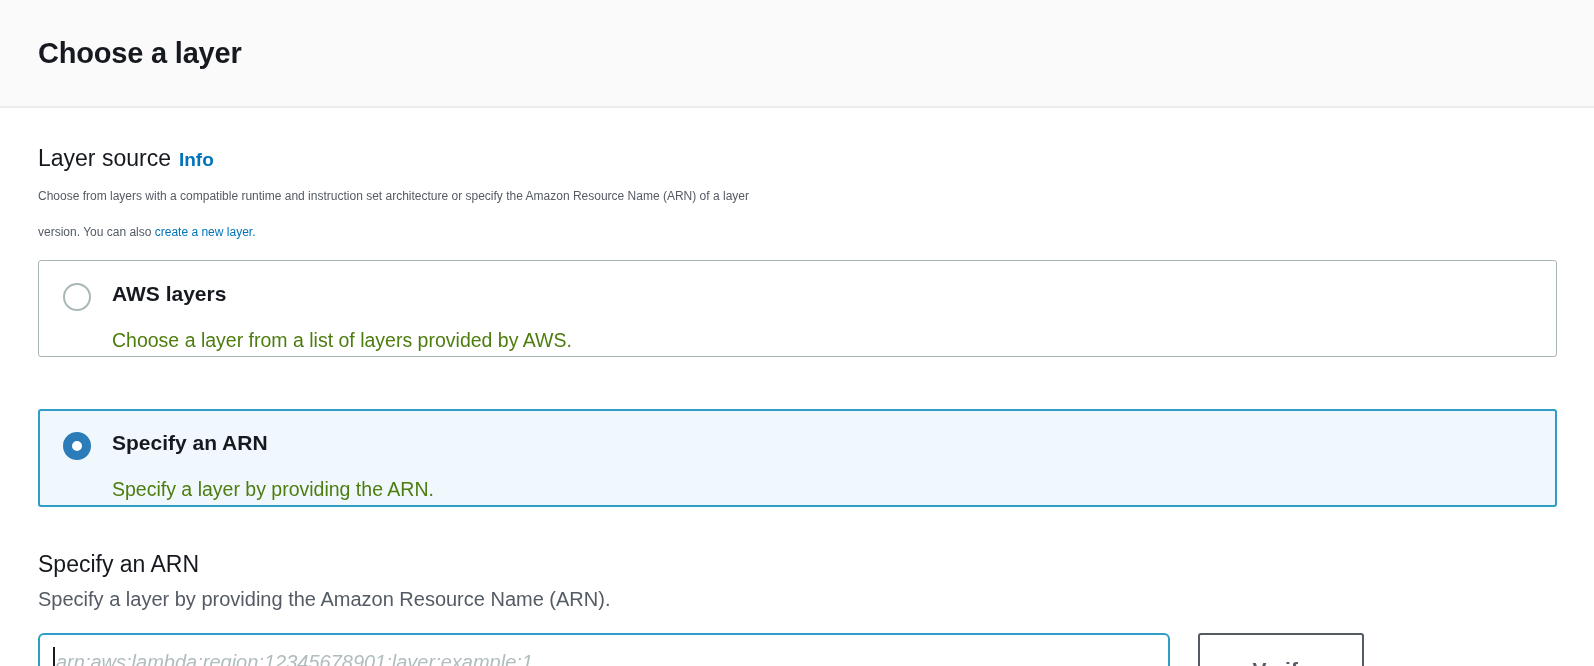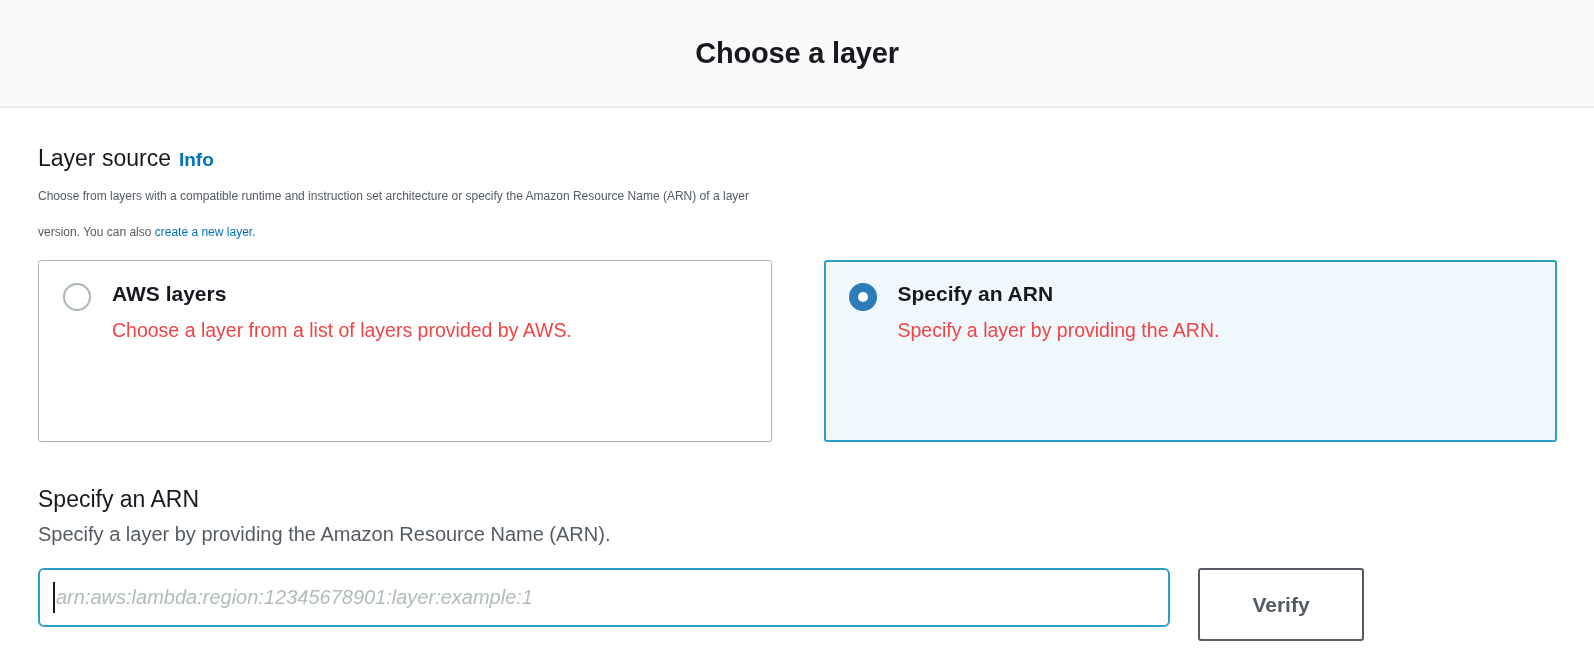--- a/index.html
+++ b/index.html
@@ -11,55 +11,54 @@
     color: #16191f;
     -webkit-font-smoothing: antialiased;
   }
 
   
   .panel-header {
     height: 108px; background: #fafafa;
     border-bottom: 2px solid #eaeded;
     display: flex; align-items: center;
     padding: 13px 38px;
-    justify-content: center;
   }
   .panel-title { font-size: 29px; font-weight: 700; margin: 0; letter-spacing: -0.2px; }
 
   
   .main { padding: 0 37px 0 38px; }
 
   .field-label-row { margin-top: 37px; display: flex; align-items: baseline; gap: 8px; }
   .field-label { font-size: 23px; color: #16191f; line-height: 27px; }
   .info-link { font-size: 19px; font-weight: 700; color: #0073bb; text-decoration: none; cursor: pointer; }
 
   .field-desc { margin-top: 6px; font-size: 12px; line-height: 36px; color: #545b64; }
   .inline-link { color: #0073bb; text-decoration: none; cursor: pointer; }
 
   
-  .cards { margin-top: 10px; display: flex; gap: 52px; }
+  .cards { margin-top: 10px; display: flex; gap: 52px; flex-direction: column; }
   .card {
     flex: 1; height: 182px; background: #ffffff;
     border: 1px solid #a9b4b6; border-radius: 3px;
     padding: 19px 20px 0 24px;
     display: flex; align-items: flex-start; gap: 21px;
     cursor: pointer;
   }
   .card.selected {
     border: 2px solid #2e9ec6; background: #f0f8fd;
     padding: 18px 19px 0 23px;
   }
   .radio {
     width: 28px; height: 28px; border-radius: 50%;
     border: 2px solid #aab7b8; background: #ffffff;
     flex: none; margin-top: 3px;
   }
   .radio.checked { border: 9px solid #2b7cb9; }
   .card-title { font-size: 21px; font-weight: 700; color: #16191f; line-height: 28px; }
-  .card-desc { margin-top: 7px; font-size: 19.5px; line-height: 31px; color: #ef4444; }
+  .card-desc { margin-top: 17px; font-size: 19.5px; line-height: 31px; color: #4d7c0f; }
 
   
   .arn-title { margin-top: 44px; font-size: 23px; color: #16191f; line-height: 27px; }
   .arn-desc { margin-top: 9px; font-size: 20px; line-height: 24px; color: #545b64; }
 
   .input-row { margin-top: 22px; display: flex; gap: 28px; align-items: stretch; }
   .arn-input-wrap { position: relative; width: 1132px; }
   .arn-input {
     width: 100%; height: 59px;
     border: 2px solid #2e9ec6; border-radius: 6px;

